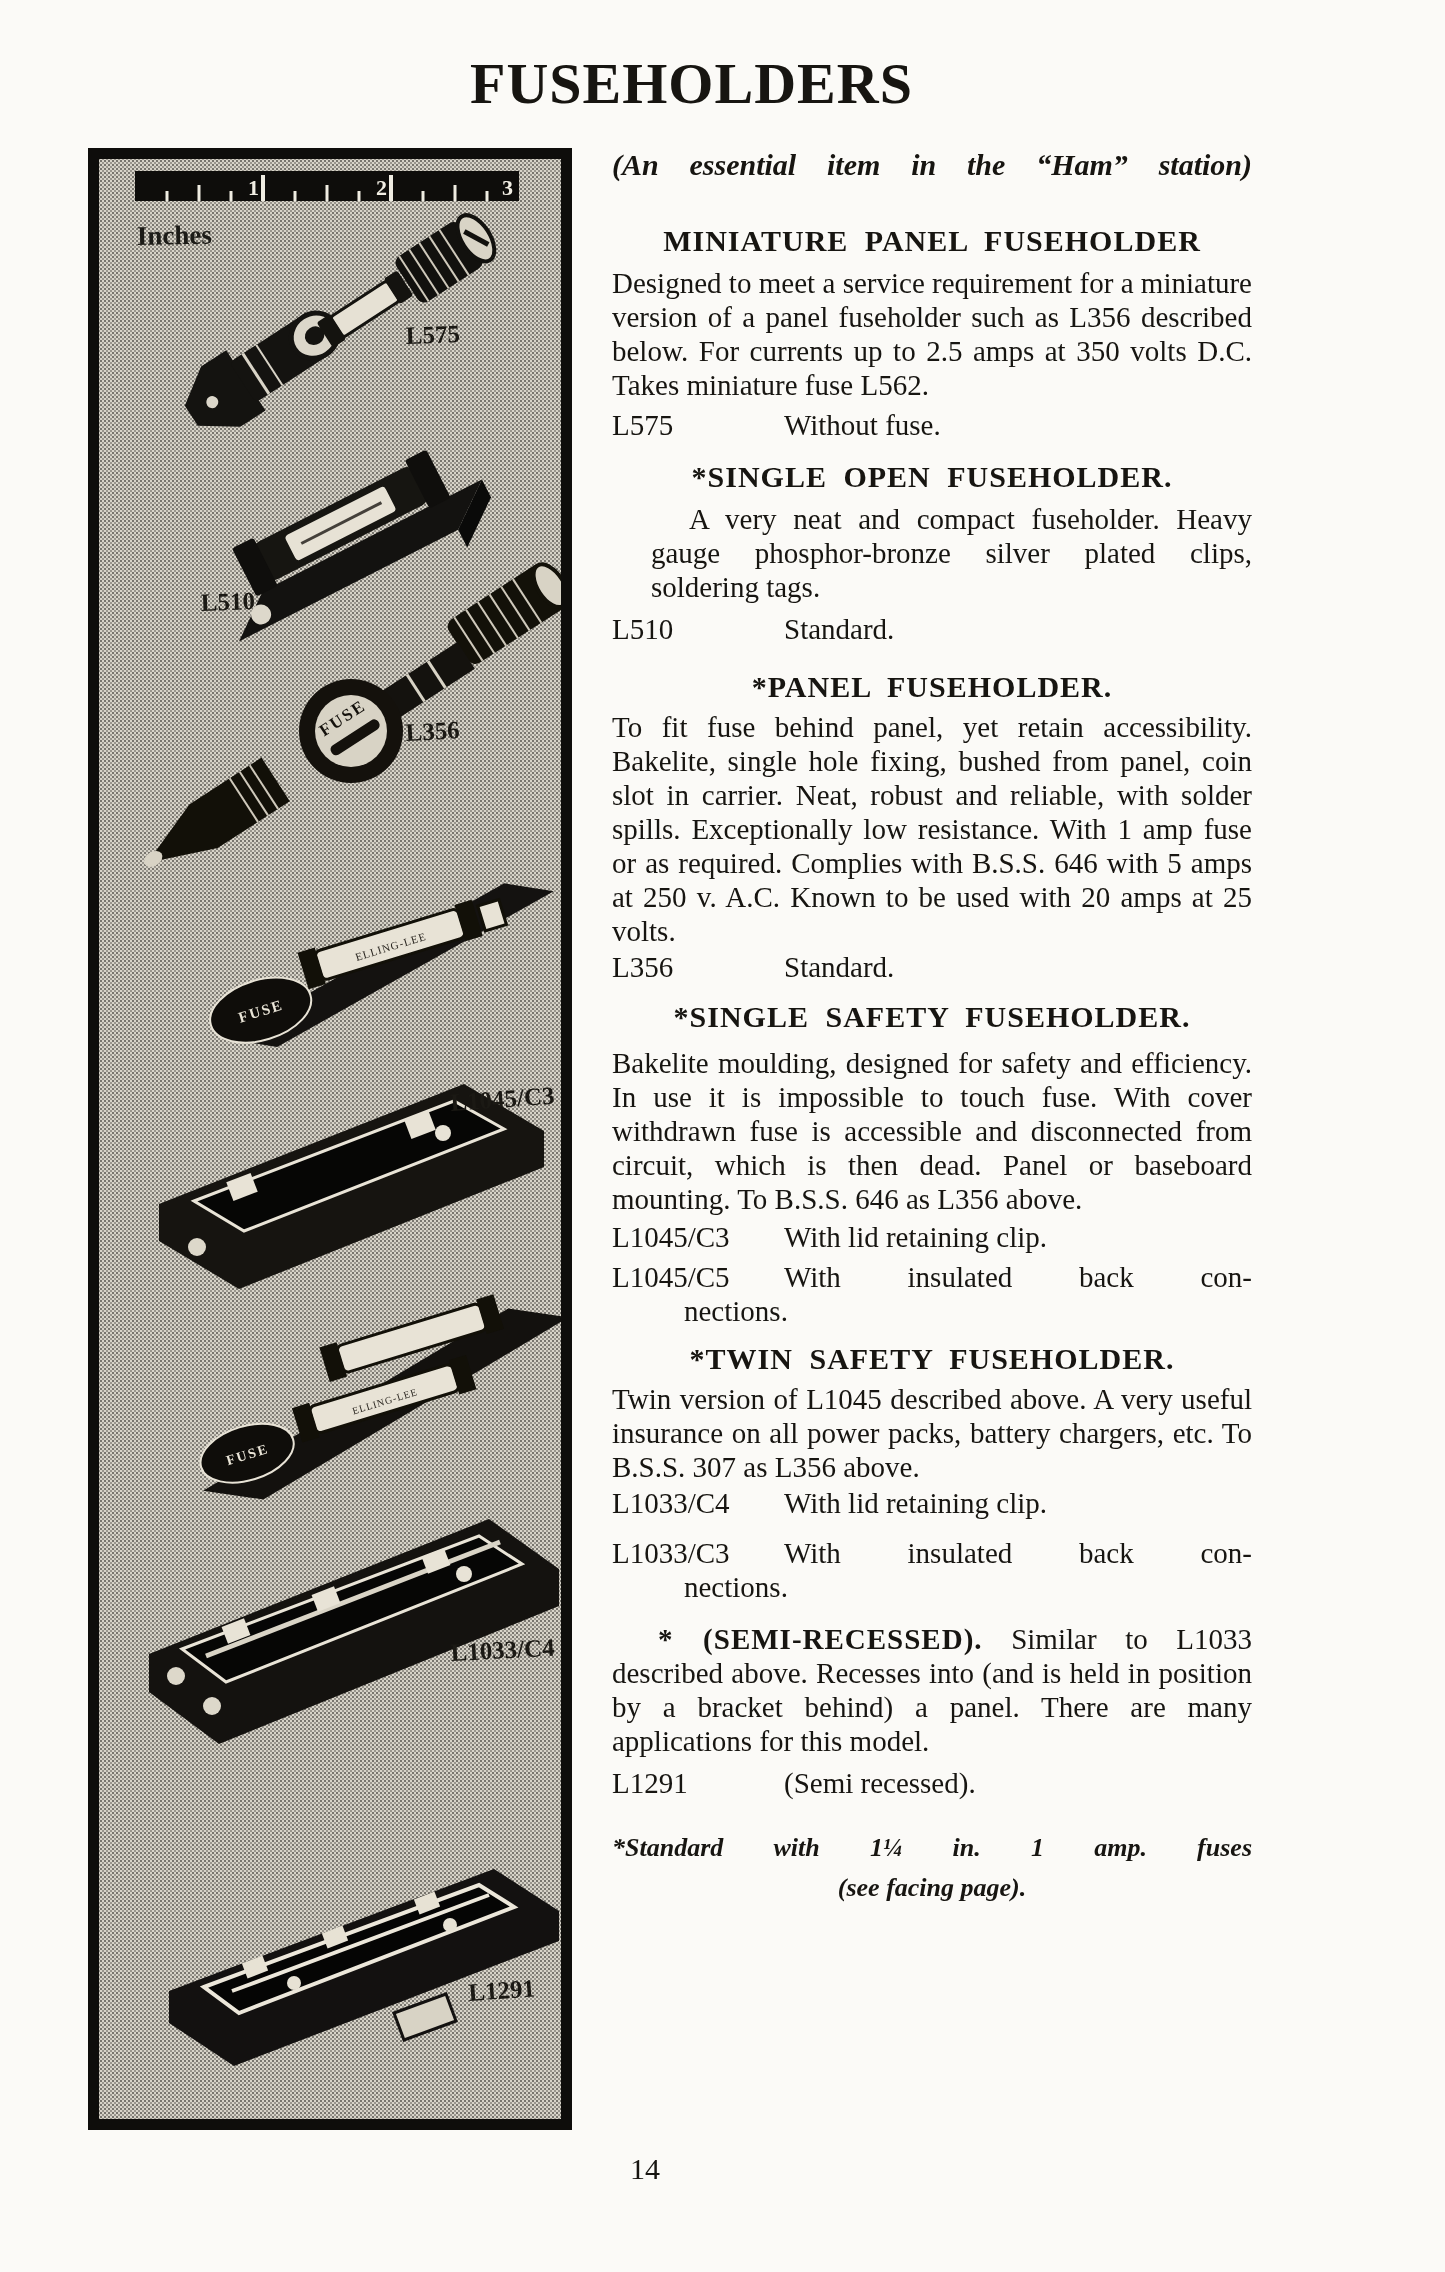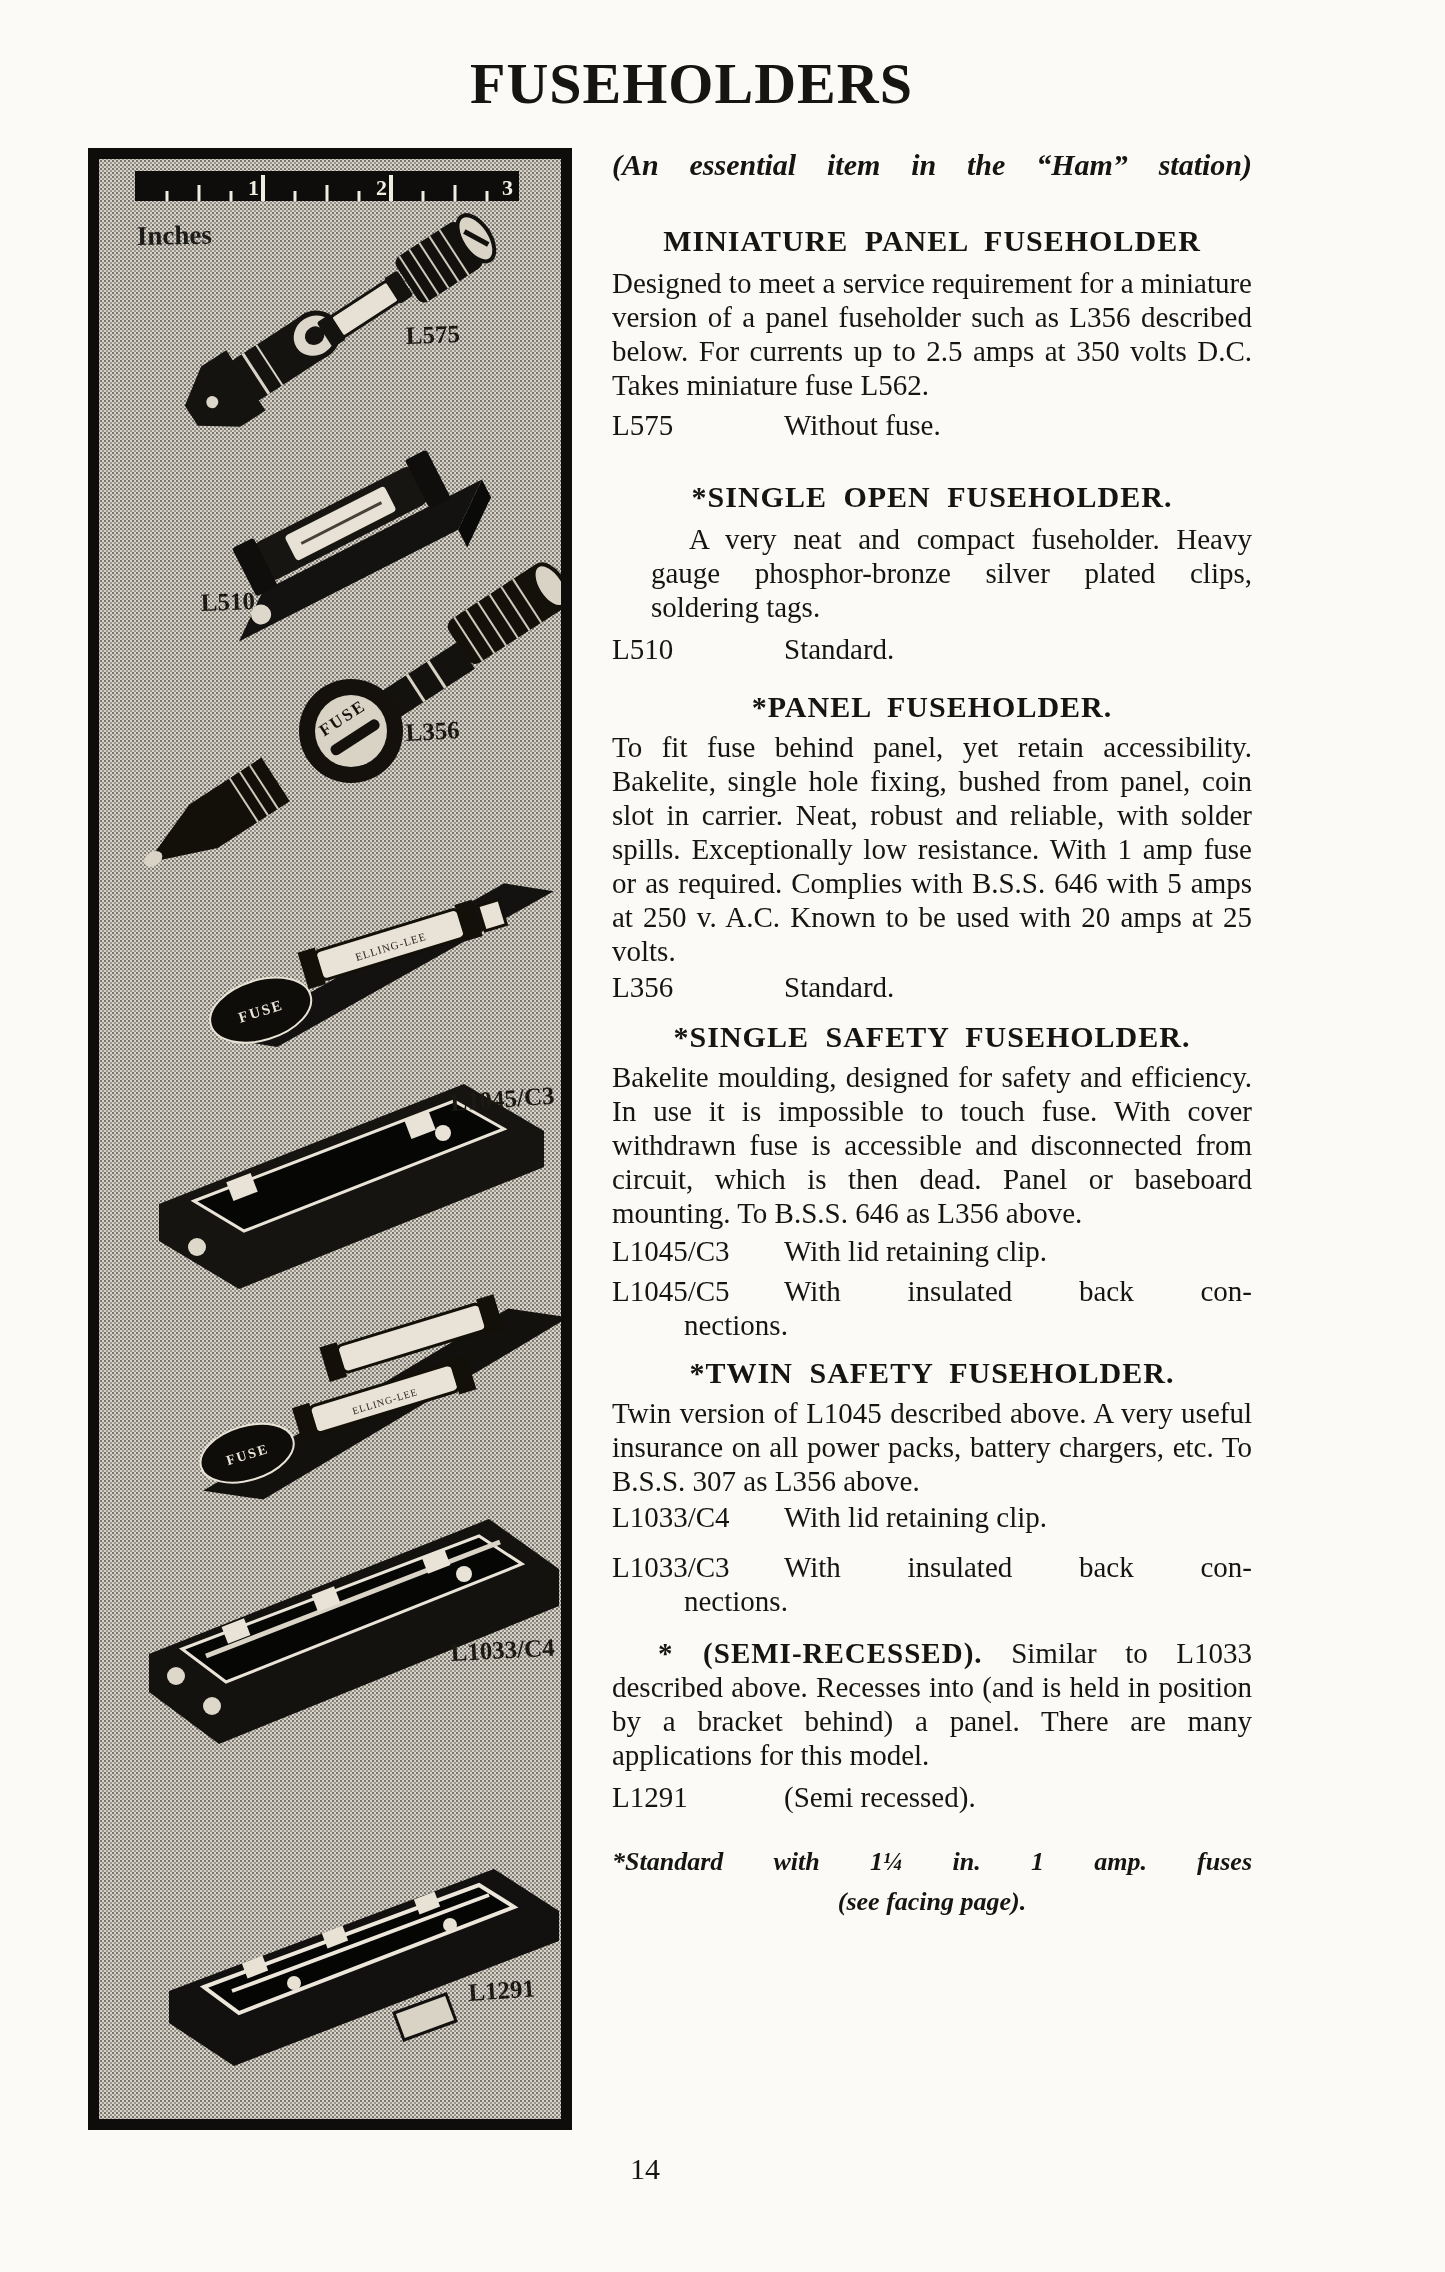--- a/index.html
+++ b/index.html
@@ -247,36 +247,36 @@
 
   <div class="subtitle" style="margin-top:18px">(An essential item in the “Ham” station)</div>
 
   <div class="sec-h" style="margin-top:42px">MINIATURE PANEL FUSEHOLDER</div>
   <p class="para" style="margin-top:8px">Designed to meet a service requirement for a miniature version of a panel fuseholder such as L356 described below. For currents up to 2.5 amps at 350 volts D.C.  Takes miniature fuse L562.</p>
   <div class="item" style="margin-top:6px">
     <span class="model">L575</span>
     <span class="desc">Without fuse.</span>
   </div>
 
-  <div class="sec-h" style="margin-top:38px">*SINGLE OPEN FUSEHOLDER.</div>
+  <div class="sec-h" style="margin-top:18px">*SINGLE OPEN FUSEHOLDER.</div>
   <p class="para ind38" style="margin-top:8px">A very neat and compact fuseholder. Heavy gauge phosphor-bronze silver plated clips, soldering tags.</p>
   <div class="item" style="margin-top:8px">
     <span class="model">L510</span>
     <span class="desc">Standard.</span>
   </div>
 
   <div class="sec-h" style="margin-top:24px">*PANEL FUSEHOLDER.</div>
   <p class="para" style="margin-top:6px">To fit fuse behind panel, yet retain accessibility. Bakelite, single hole fixing, bushed from panel, coin slot in carrier. Neat, robust and reliable, with solder spills. Exceptionally low resistance. With 1 amp fuse or as required. Complies with B.S.S. 646 with 5 amps at 250 v. A.C. Known to be used with 20 amps at 25 volts.</p>
   <div class="item" style="margin-top:2px">
     <span class="model">L356</span>
     <span class="desc">Standard.</span>
   </div>
 
   <div class="sec-h" style="margin-top:16px">*SINGLE SAFETY FUSEHOLDER.</div>
-  <p class="para" style="margin-top:6px">Bakelite moulding, designed for safety and efficiency. In use it is impossible to touch fuse. With cover withdrawn fuse is accessible and disconnected from circuit, which is then dead. Panel or baseboard mounting. To B.S.S. 646 as L356 above.</p>
+  <p class="para" style="margin-top:12px">Bakelite moulding, designed for safety and efficiency. In use it is impossible to touch fuse. With cover withdrawn fuse is accessible and disconnected from circuit, which is then dead. Panel or baseboard mounting. To B.S.S. 646 as L356 above.</p>
   <div class="item" style="margin-top:4px">
     <span class="model">L1045/C3</span>
     <span class="desc">With lid retaining clip.</span>
   </div>
   <div class="item" style="margin-top:6px">
     <span class="model">L1045/C5</span>
     <span class="desc">
       <span class="jl">With insulated back con-</span>
       <span class="l2">nections.</span>
     </span>

